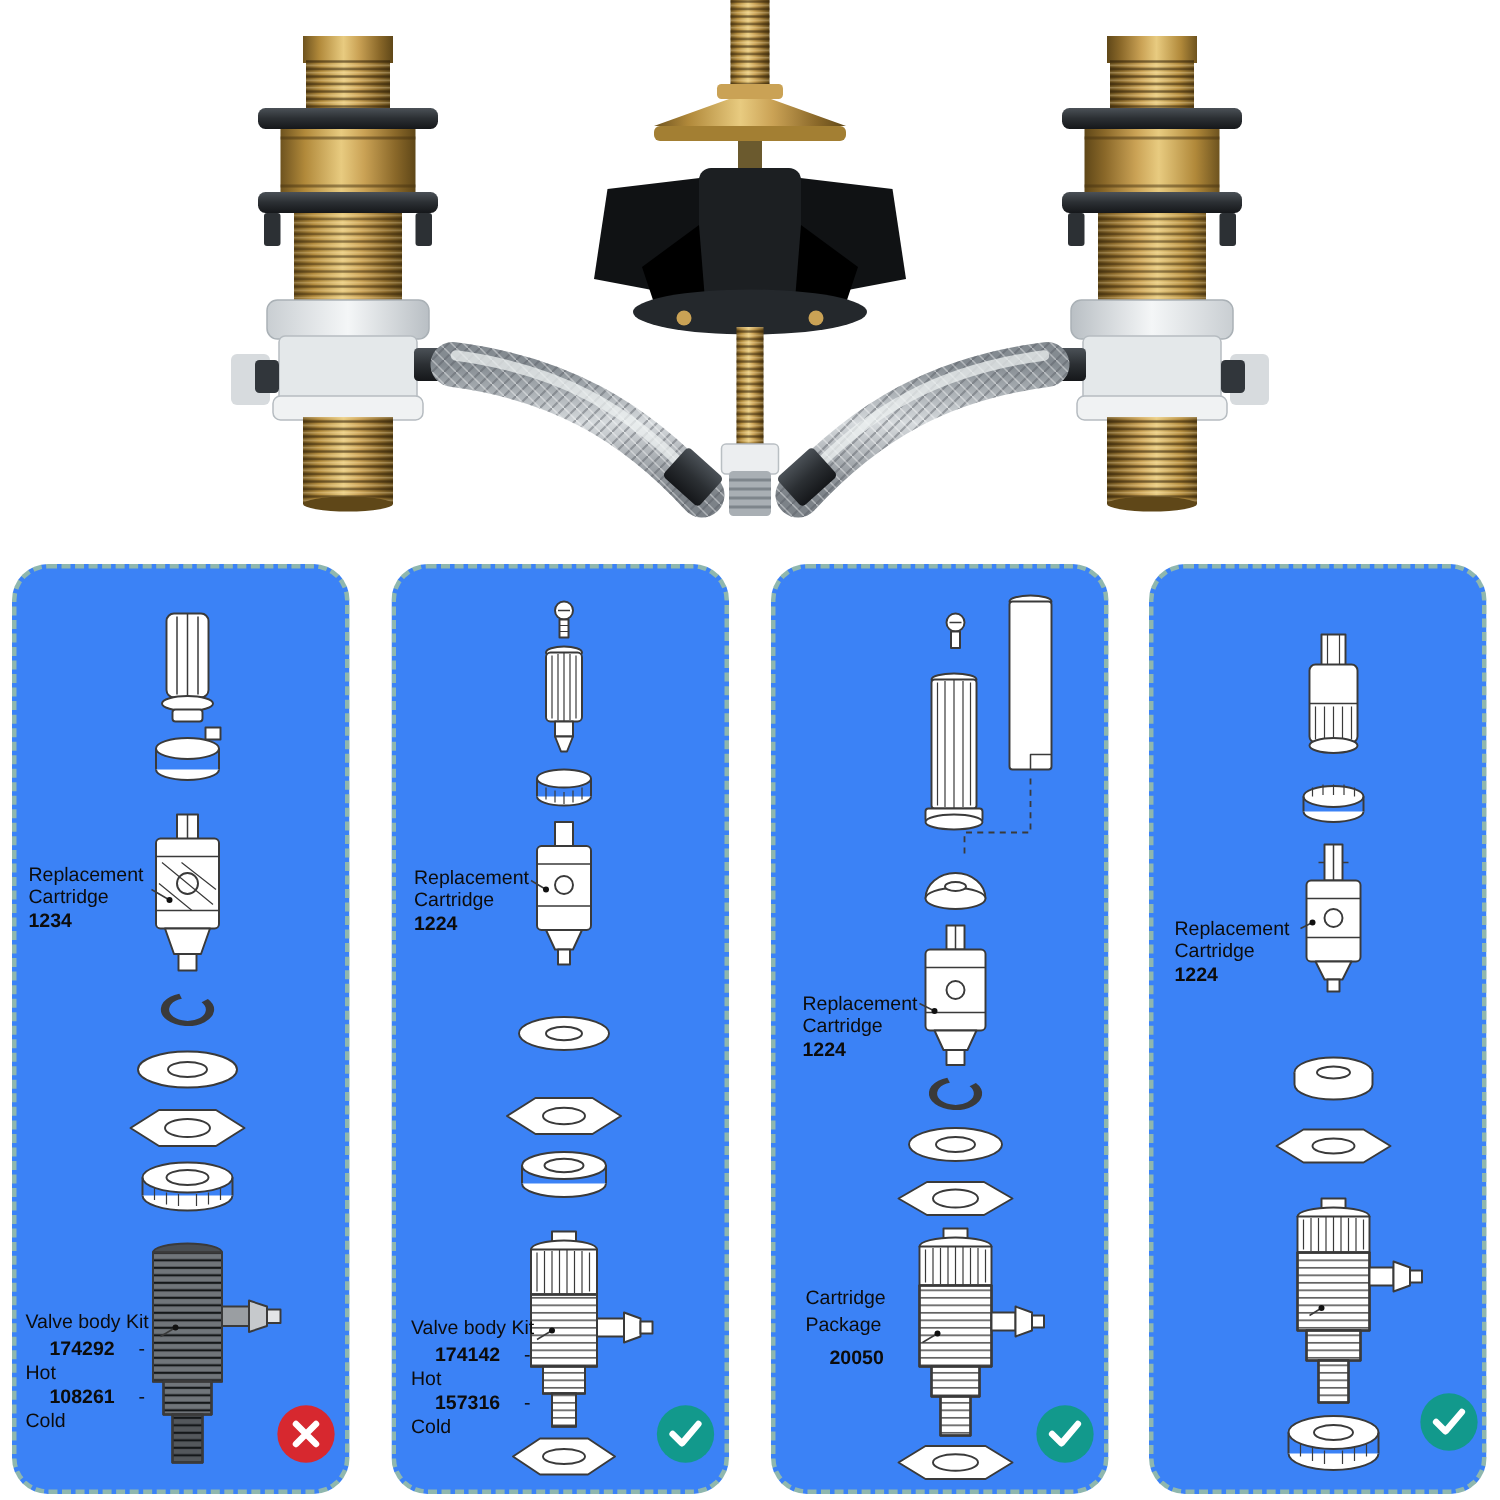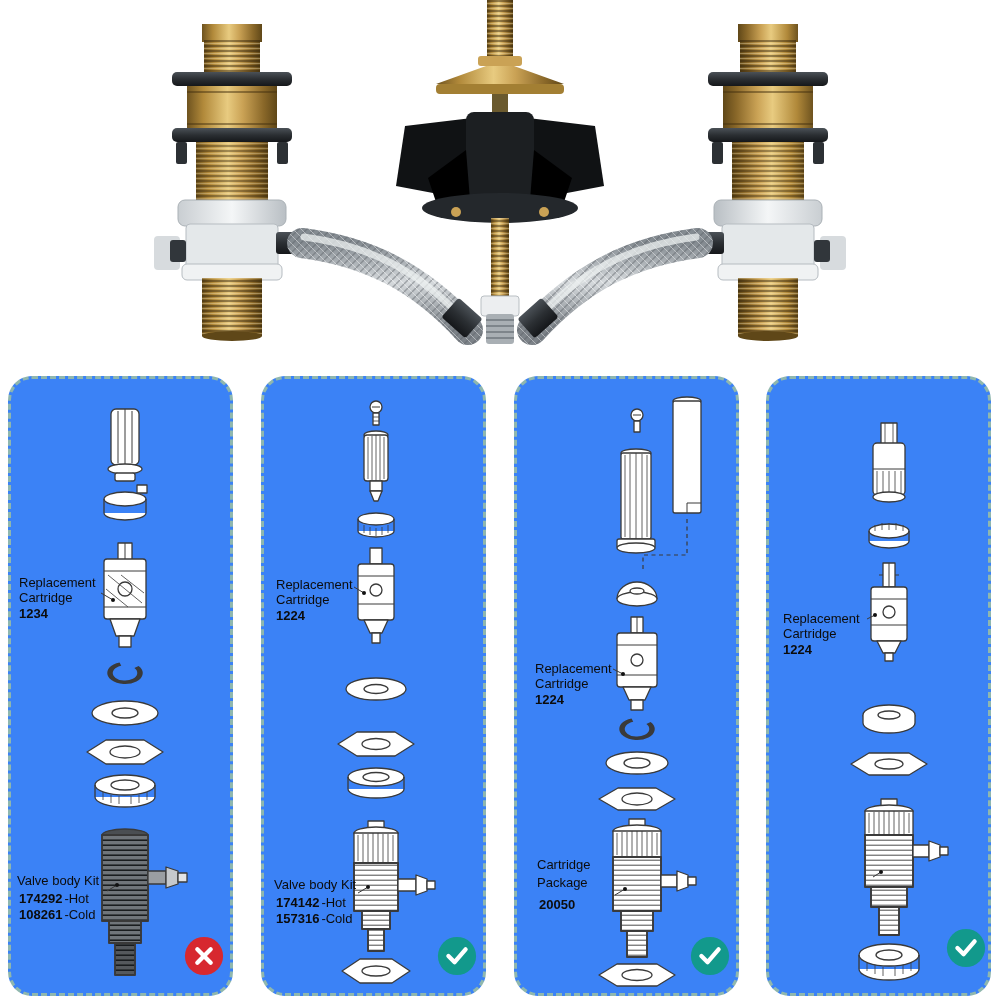--- a/index.html
+++ b/index.html
@@ -7,21 +7,21 @@
     font-family:"Liberation Sans",sans-serif;color:#0c0c0c}
   .stage{position:relative;width:1000px;height:1000px}
   .hero{position:absolute;left:0;top:0;width:1000px;height:362px}
   .panel{position:absolute;top:376px;width:225px;height:620px;background:#3b82f6;
     border:3px dashed var(--panel-border,#8fb7ae);border-radius:24px}
   #p1{left:8px}#p2{left:261px}#p3{left:514px}#p4{left:766px}
   .diagram{position:absolute;left:0;top:0;width:100%;height:100%}
   .label{position:absolute;font-size:13px;line-height:1.18}
   .label .code{font-weight:bold;margin-top:0}
   .code-row{font-size:13px;line-height:1.22}
-  .code-row .code{font-weight:bold;margin:2px}
+  .code-row .code{font-weight:bold;margin:16px}
   .code-row.strong span{font-weight:bold}
   .body-label > div:first-child{margin-bottom:3px}
   .status{position:absolute;width:42px;height:42px;left:172px;top:556px}
   .status svg{width:100%;height:100%;display:block}
   .status.cross circle{fill:var(--red,#d7282f)}
   .status.check circle{fill:var(--teal,#12998c)}
   .status path{stroke:#fff;stroke-width:4.5;fill:none;stroke-linecap:round;stroke-linejoin:round}
 </style>
 </head>
 <body>

